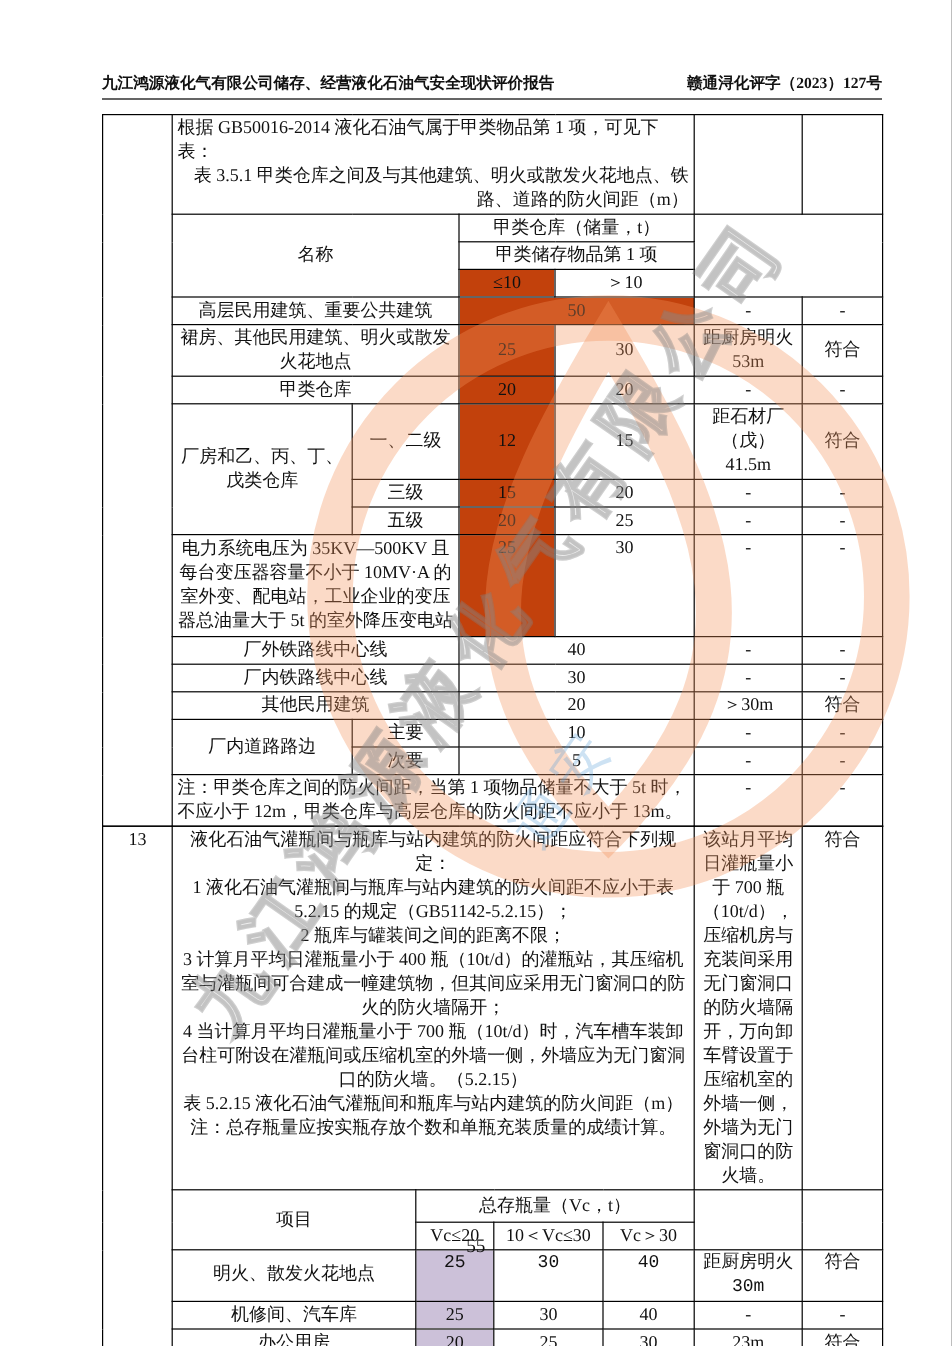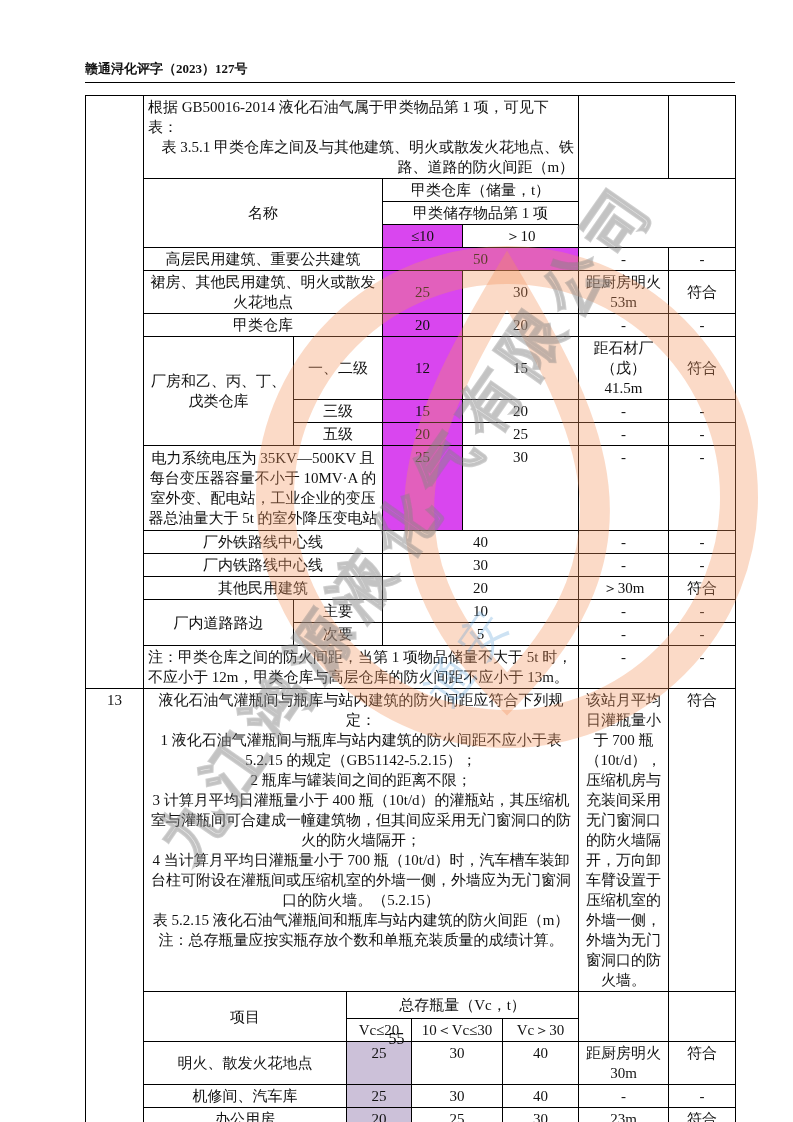--- a/index.html
+++ b/index.html
@@ -11,23 +11,23 @@
        font-weight:bold;font-size:13px;white-space:nowrap;}
   
   .tblwrap{position:absolute;left:85px;top:95px;width:650px;z-index:1;}
   table{border-collapse:collapse;table-layout:fixed;width:650px;}
   td{border:1px solid #000;font-size:15px;line-height:20px;text-align:center;
      vertical-align:middle;padding:1px 4px;overflow:hidden;}
   .t2{margin-top:-1px;}
   .left{text-align:left;}
   .center{text-align:right;}
   .top{vertical-align:top;}
-  .gray{background:#d946ef;}
+  .gray{background:#c2410c;}
   .purple{background:#CCC1D9;}
-  .h21{height:21px;} .h27{height:27px;} .h39{height:39px;} .h42{height:42px;}
+  .h21{height:21px;} .h27{height:27px;} .h39{height:39px;} .h42{height:42px;font-family:Liberation Mono, monospace;}
   .h43{height:43px;} .h65{height:65px;} .h85{height:85px;} .h264{height:264px;}
   .clause{ text-align:center; }
   
   .pageno{position:absolute;left:0;top:1030px;width:100%;text-align:center;font-size:16px;z-index:1;}
   
   .wm{position:absolute;inset:0;pointer-events:none;z-index:5;}
   .wm-seal{position:absolute;left:255px;top:222px;}
   .wm-red{position:absolute;left:283px;top:688px;font-size:95px;font-weight:bold;line-height:1;
           letter-spacing:20px;color:rgba(213,50,35,0.50);white-space:nowrap;}
   .wm-gray{position:absolute;left:408px;top:520px;transform:translate(-50%,-50%) rotate(-55deg);
@@ -35,20 +35,21 @@
            color:rgba(150,150,150,0.18);-webkit-text-stroke:2px rgba(130,130,130,0.38);}
   .wm-blue{position:absolute;left:470px;top:655px;transform:translate(-50%,-50%) rotate(-55deg);
            font-size:46px;letter-spacing:10px;white-space:nowrap;color:rgba(90,160,215,0.30);}
 </style>
 </head>
 <body>
 
 <div class="page">
 
   <div class="hdr">
+    <span>九江鸿源液化气有限公司储存、经营液化石油气安全现状评价报告</span>
     <span>赣通浔化评字（2023）127号</span>
   </div>
 
   <div class="tblwrap">
 
     <table class="t1">
       <colgroup>
         <col style="width:58px">
           <col style="width:150px">
           <col style="width:89px">

